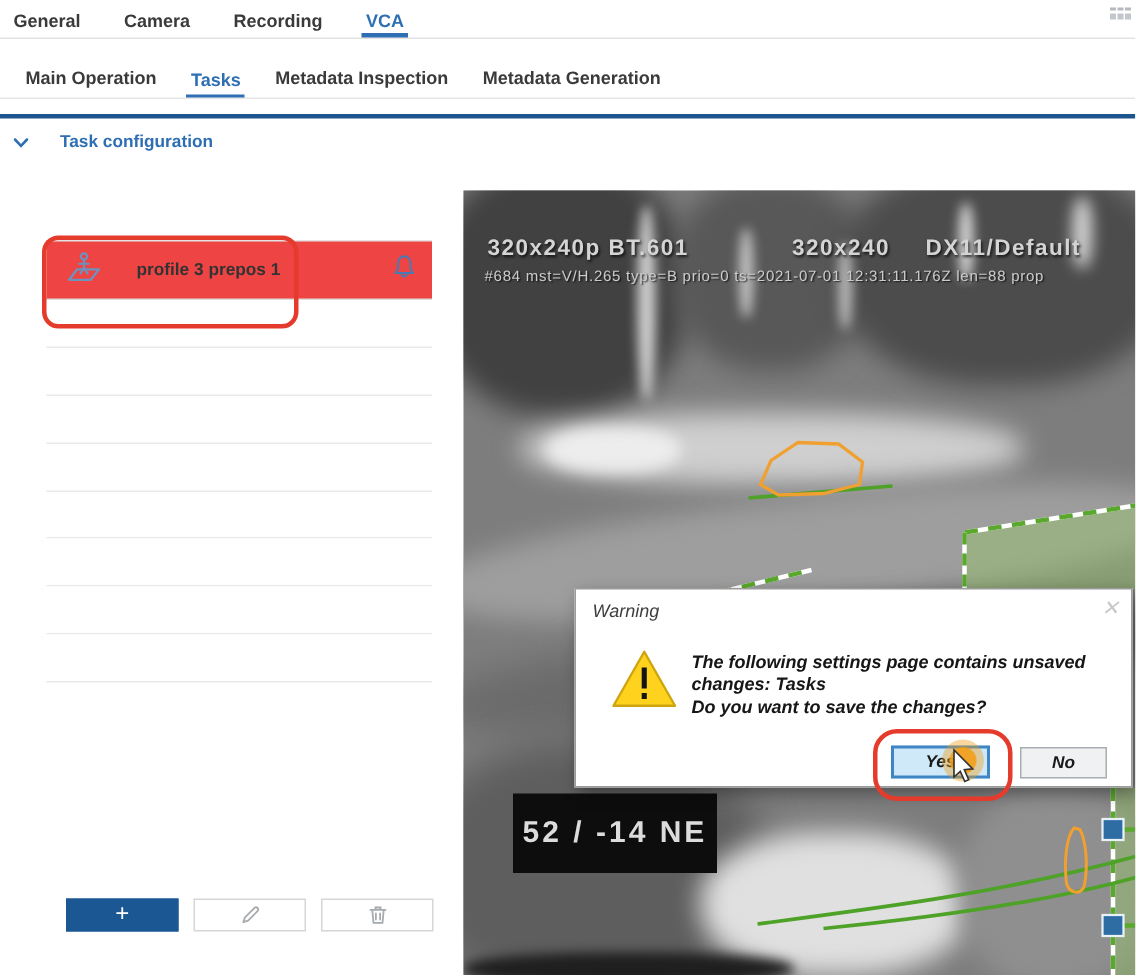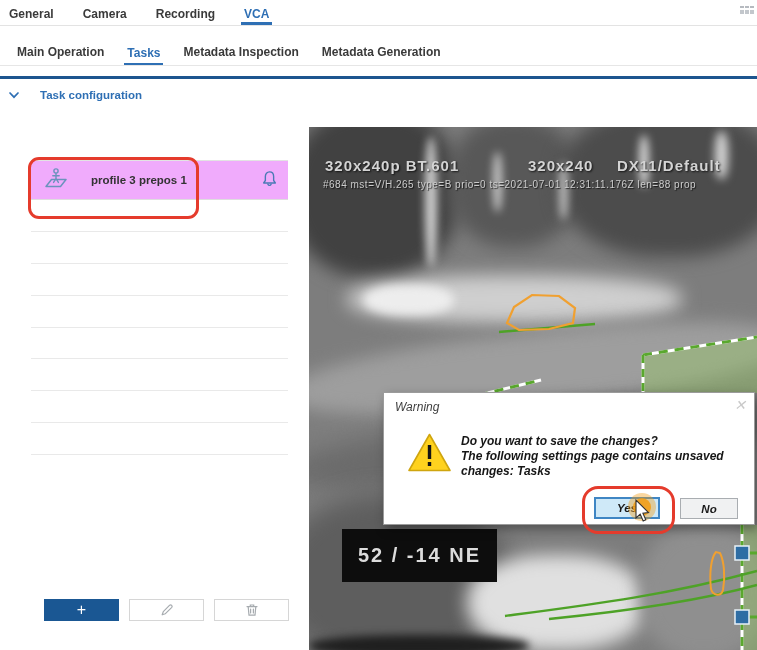--- a/index.html
+++ b/index.html
@@ -21,21 +21,21 @@
   .subnav .item:first-child{margin-left:14px;}
   .subnav .item.active{color:#2e6fb4;border-bottom:2.5px solid #2e6fb4;padding-bottom:3.5px;}
   .bluebar{position:absolute;top:76px;left:0;right:0;height:3px;background:#1d558f;}
 
   
   .section-hd{position:absolute;top:89px;left:9px;display:flex;align-items:center;gap:21px;cursor:pointer;}
   .section-hd .lbl{font-size:11.5px;font-weight:700;color:#2e6fb4;}
 
   
   .task-row{position:absolute;left:31px;top:160px;width:257px;height:40px;box-sizing:border-box;
-            border-top:1px solid #e3e3e3;border-bottom:1px solid #dedede;background:#f0abfc;
+            border-top:1px solid #e3e3e3;border-bottom:1px solid #dedede;background:#ef4444;
             display:flex;align-items:center;}
   .task-row .ticon{margin-left:12px;}
   .task-row .tlabel{margin-left:22px;font-size:11.5px;font-weight:700;color:#333;}
   .task-row .bell{margin-left:auto;margin-right:10px;}
   .empty-rows{position:absolute;left:31px;top:200px;width:257px;}
   .empty-rows .erow{height:31.9px;box-sizing:border-box;border-bottom:1px solid #e9e9e9;background:#fff;}
 
   
   .list-toolbar{position:absolute;left:44px;top:599px;display:flex;gap:10px;}
   .list-toolbar .btn{width:75px;height:22px;box-sizing:border-box;display:flex;align-items:center;
@@ -47,21 +47,21 @@
   .video{position:absolute;left:309px;top:127px;width:448px;height:523px;background:#7d7d7d;overflow:hidden;}
   .video .blob{position:absolute;filter:blur(9px);border-radius:45%;}
   .osd1{position:absolute;left:16px;top:11px;font-size:15px;font-weight:700;color:#d6d6d6;
         letter-spacing:1px;text-shadow:1px 1px 2px rgba(0,0,0,.75);white-space:nowrap;}
   .osd2{position:absolute;left:16px;top:30px;height:16px;width:432px;font-size:15px;font-weight:700;
         color:#d4d4d4;letter-spacing:1px;text-shadow:1px 1px 2px rgba(0,0,0,.75);white-space:nowrap;}
   .osd2 .s2{position:absolute;left:203px;top:0;}
   .osd2 .s3{position:absolute;left:292px;top:0;}
   .osd3{position:absolute;left:14px;top:52px;font-size:10px;font-weight:400;color:#cbcbcb;
         letter-spacing:.5px;text-shadow:1px 1px 1px rgba(0,0,0,.7);white-space:nowrap;}
-  .compass{position:absolute;left:33px;top:402px;width:155px;height:53px;background:#0d0d0d;
+  .compass{position:absolute;left:33px;top:402px;width:136px;height:53px;background:#0d0d0d;
            display:flex;align-items:center;justify-content:center;font-size:20px;font-weight:700;
            color:#dcdcdc;letter-spacing:2px;white-space:nowrap;}
   .overlaysvg{position:absolute;inset:0;pointer-events:none;}
 
   
   .dialog{position:absolute;left:383px;top:392px;width:372px;height:133px;background:#fff;
           border:1px solid #9b9b9b;box-shadow:3px 4px 10px rgba(0,0,0,.35);box-sizing:border-box;font-style:italic;}
   .dlg-title{position:absolute;left:11px;top:7px;font-size:12px;color:#3e3e3e;}
   .dlg-close{position:absolute;right:8px;top:4px;font-size:14px;color:#c9c9c9;cursor:pointer;}
   .dlg-tri{position:absolute;left:23px;top:39px;}
@@ -215,22 +215,22 @@
     <div class="dlg-title">Warning</div>
     <div class="dlg-close">✕</div>
     <span class="dlg-tri">
       <svg width="45" height="41" viewBox="0 0 45 41">
         <path d="M22.5 2.5 L43 38.5 H2 Z" fill="#ffd21e" stroke="#cfa50f" stroke-width="1.6" stroke-linejoin="round"></path>
         <rect x="20.8" y="13" width="3.4" height="14" fill="#141414"></rect>
         <rect x="20.8" y="30" width="3.4" height="4" fill="#141414"></rect>
       </svg>
     </span>
     <div class="dlg-msg">
+      <div>The following settings page contains unsaved changes: Tasks</div>
       <div>Do you want to save the changes?</div>
-      <div>The following settings page contains unsaved changes: Tasks</div>
     </div>
     <div class="dlg-btn dlg-yes">Yes</div>
     <div class="dlg-btn dlg-no">No</div>
   </div>
 
   <div class="anno anno-profile"></div>
   <div class="anno anno-yes"></div>
 
   <div class="cursorwrap">
     <svg width="34" height="38" viewBox="0 0 34 38">

